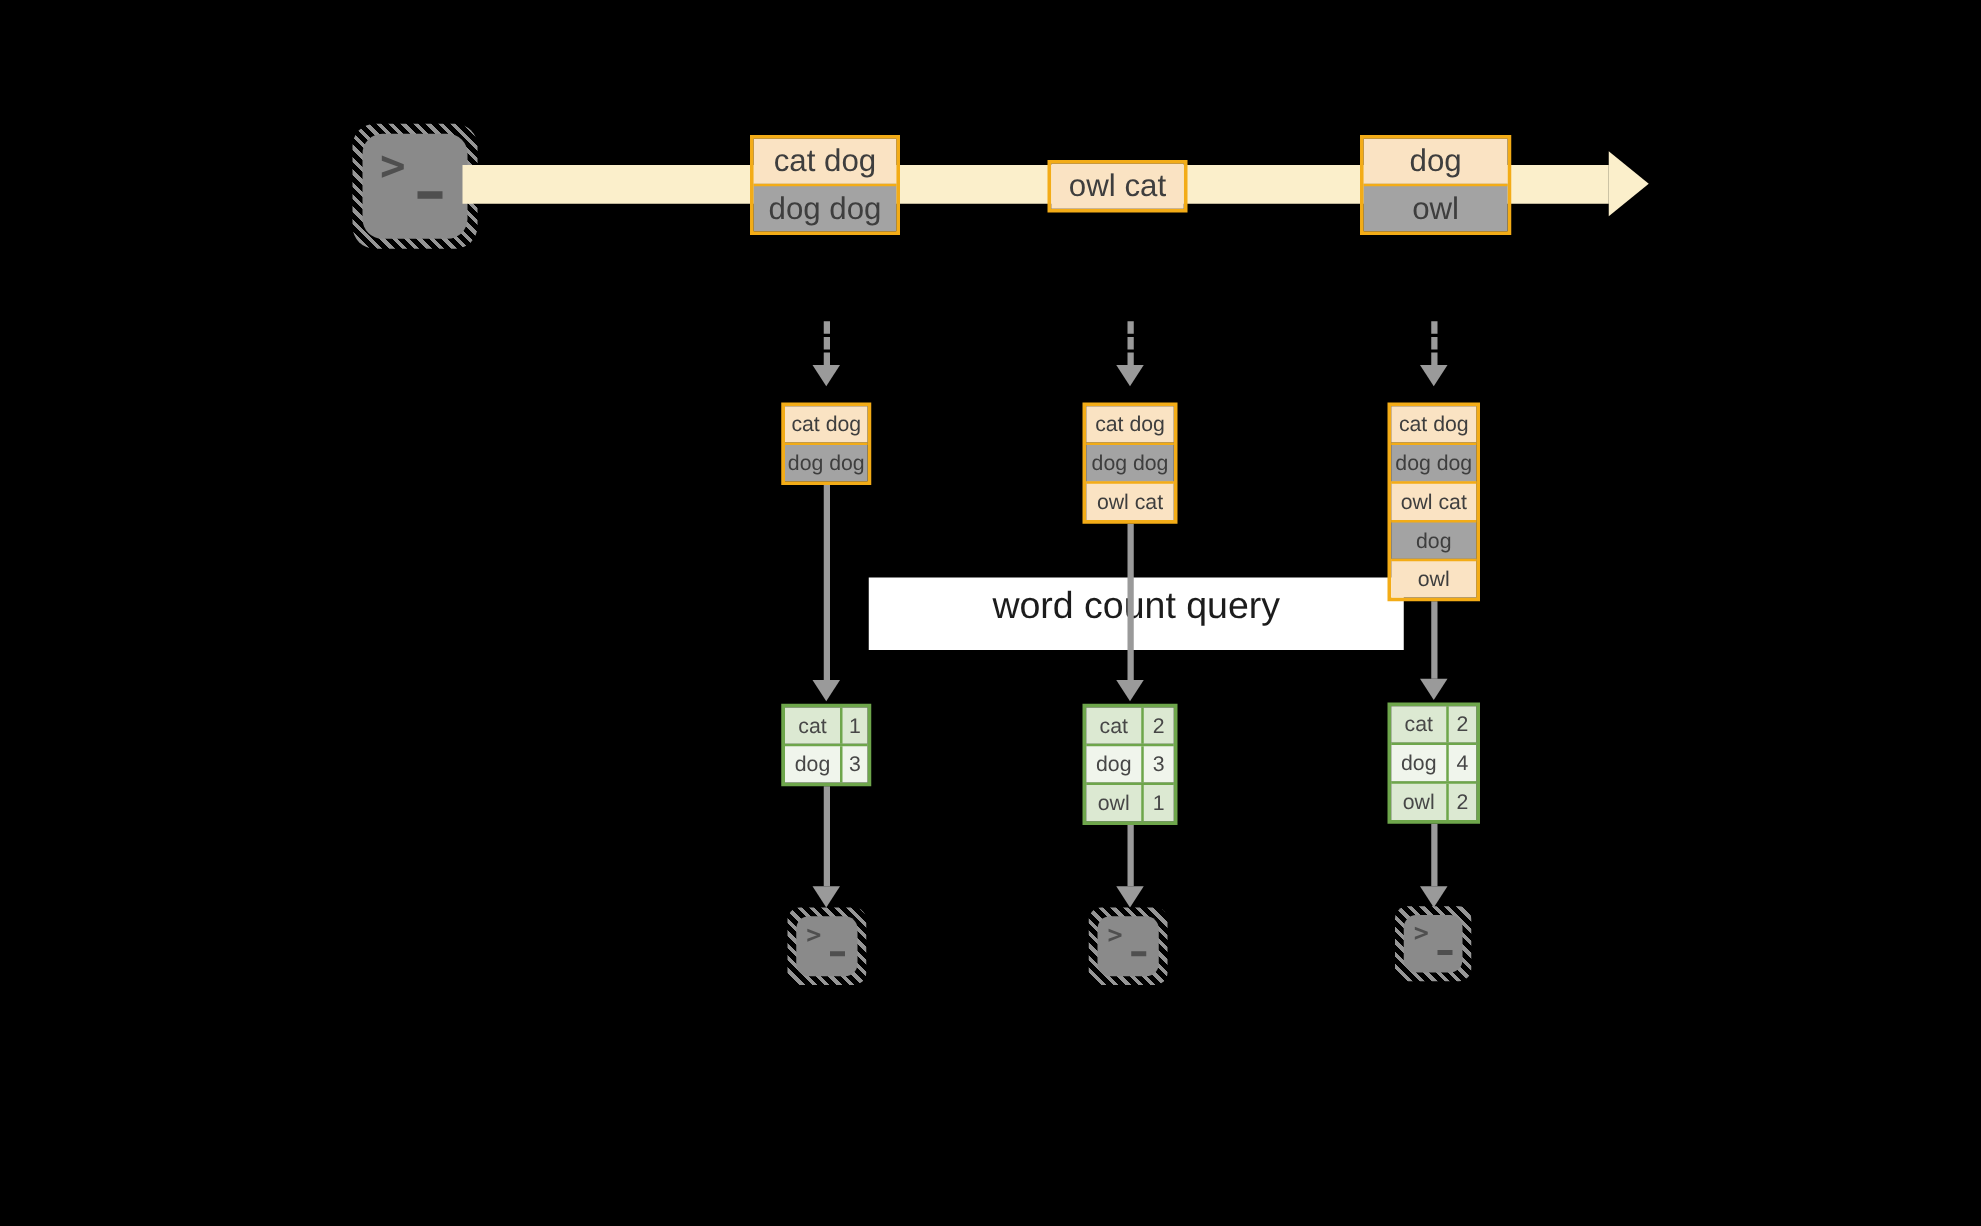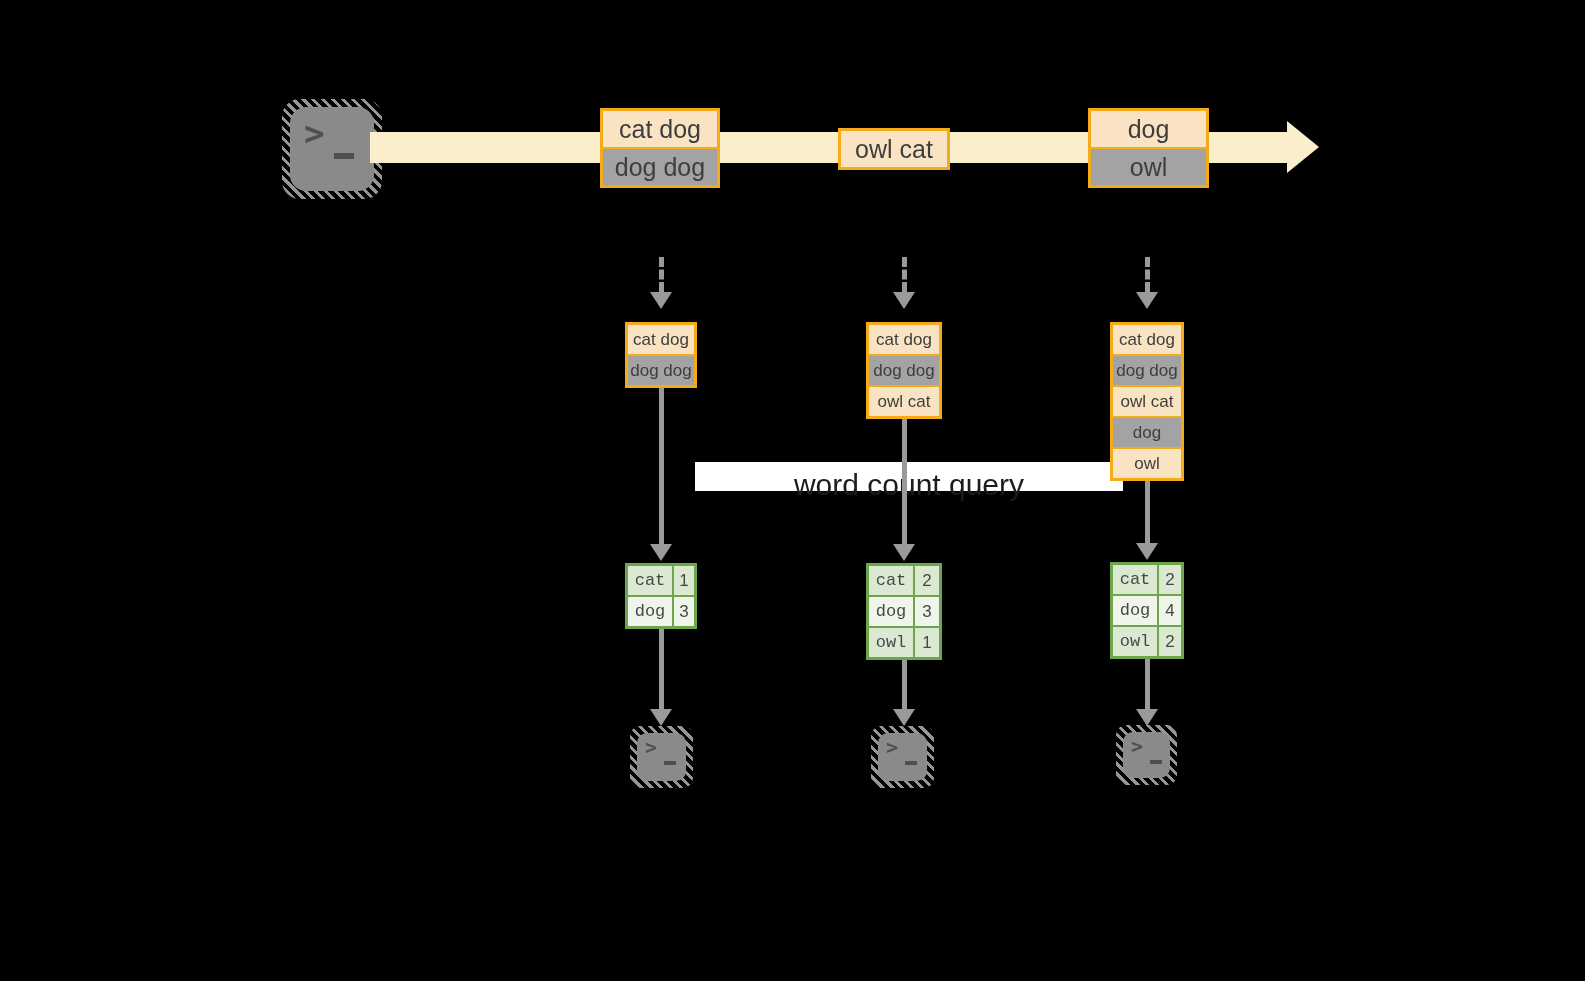--- a/index.html
+++ b/index.html
@@ -28,31 +28,31 @@
   .orow{overflow:hidden;white-space:nowrap;}
   .orow + .orow{border-top:2px solid #F3AC17;}
   .obox-lg .orow{height:36px;line-height:36px;font-size:25px;}
   .obox-sm .orow{height:29px;line-height:29px;font-size:17px;}
   .row-a{background:#FAE3C3;}
   .row-b{background:#a3a3a3;}
   
   .gtable{position:absolute;border:3px solid #6EA64B;box-sizing:border-box;z-index:4;color:#474747;}
   .grow{display:flex;height:29px;line-height:29px;font-size:17px;text-align:center;}
   .grow + .grow{border-top:2px solid #6EA64B;}
-  .gword{width:44px;border-right:2px solid #6EA64B;font-family:Liberation Mono, monospace;}
+  .gword{width:44px;border-right:2px solid #6EA64B;}
   .gcount{flex:1;}
   .grow-a{background:#DCE9D2;}
   .grow-b{background:#F0F5EC;}
   
   .varrow{position:absolute;width:22px;display:flex;flex-direction:column;align-items:center;z-index:2;}
   .vline{width:5px;background:#9A9A9A;flex:1;}
   .vline-dashed{width:0;background:none;border-left:5px dashed #9A9A9A;flex:1;}
   .vhead{width:0;height:0;border-left:11px solid transparent;border-right:11px solid transparent;border-top:17px solid #9A9A9A;}
   
-  .qlabel{position:absolute;left:695px;top:462px;width:428px;height:29px;background:#FFFFFF;z-index:1;
+  .qlabel{position:absolute;left:695px;top:462px;width:428px;height:58px;background:#FFFFFF;z-index:1;
     text-align:center;line-height:45px;font-size:30px;color:#1C1C1C;}
 </style>
 </head>
 <body>
 
 <div class="canvas">
 
   <div class="term term-lg" style="left:282px;top:99px;width:100px;height:100px;">
     <div class="term-inner">
       <span class="term-gt">&gt;</span>

